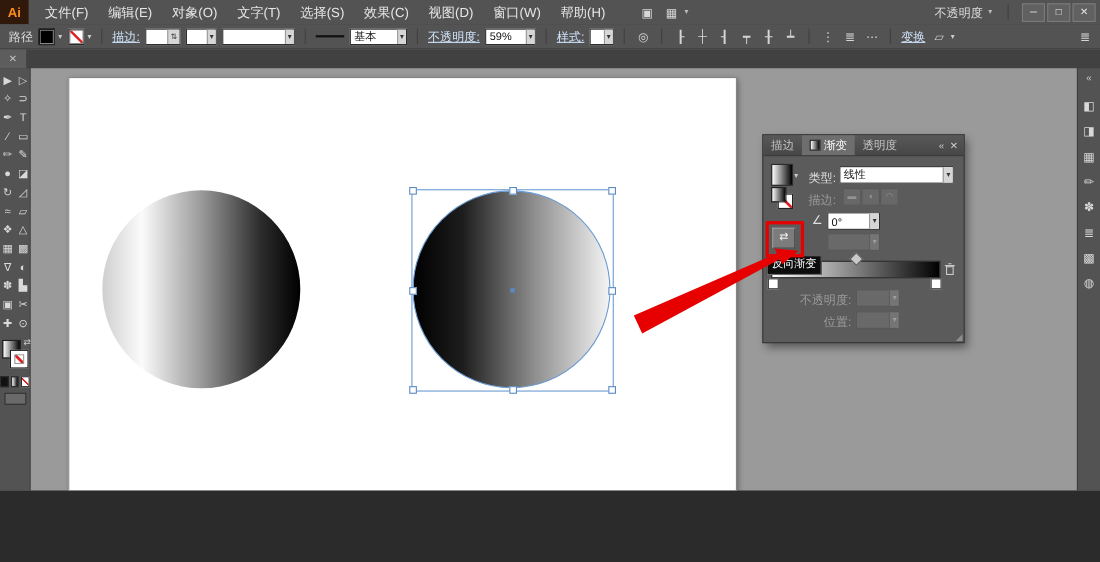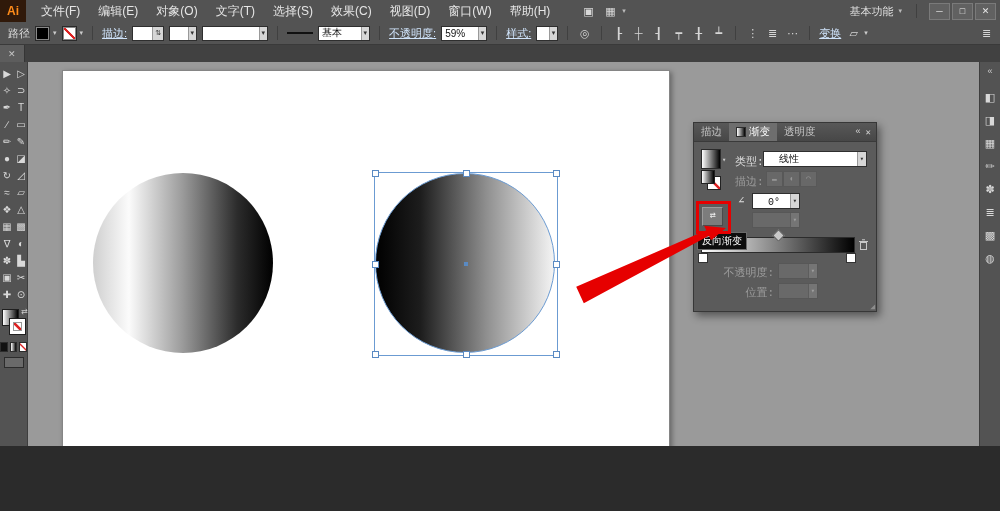--- a/index.html
+++ b/index.html
@@ -70,34 +70,34 @@
   .circle{position:absolute;width:180px;height:180px;border-radius:50%;}
   .circle-left{left:65px;top:111px;background:linear-gradient(90deg,#cfcfcf 0%,#fbfbfb 20%,#9a9a9a 50%,#2c2c2c 80%,#000 100%);}
   .circle-right{left:347px;top:111px;border:1px solid #6b9bd2;box-sizing:border-box;
                 background:linear-gradient(90deg,#000 0%,#1d1d1d 25%,#8f8f8f 62%,#f4f4f4 100%);}
   .selbox{position:absolute;left:346px;top:110px;width:182px;height:182px;border:1px solid #6b9bd2;}
   .handle{position:absolute;width:5px;height:5px;background:#fff;border:1px solid #5a8ac2;}
   .centerpt{position:absolute;left:calc(50% - 2px);top:calc(50% - 2px);width:4px;height:4px;background:#5a8ac2;}
 
   
   .panel{position:absolute;left:693px;top:122px;width:182px;height:188px;background:#5b5b5b;
-         border:1px solid #373737;box-shadow:3px 4px 8px rgba(0,0,0,.45);z-index:10;font-size:11px;font-family:Liberation Mono, monospace;}
+         border:1px solid #373737;box-shadow:3px 4px 8px rgba(0,0,0,.45);z-index:10;font-size:11px;}
   .phead{position:absolute;left:0;top:0;right:0;height:18px;background:linear-gradient(#585858,#474747);
          border-bottom:1px solid #3a3a3a;display:flex;align-items:stretch;}
   .ptab{padding:0 7px;line-height:18px;font-size:10.5px;color:#c4c4c4;}
   .ptab.active{background:#6e6e6e;color:#fff;display:flex;align-items:center;gap:3px;}
   .ptab-grad-ico{width:8px;height:8px;border:1px solid #2d2d2d;background:linear-gradient(90deg,#fff,#000);}
   .phead-icons{margin-left:auto;display:flex;align-items:center;gap:5px;padding-right:5px;color:#cfcfcf;font-size:9px;}
   .gthumb{position:absolute;left:7px;top:26px;width:18px;height:18px;border:1px solid #2b2b2b;
           background:linear-gradient(90deg,#fff,#000);}
   .gthumb-caret{position:absolute;left:28px;top:33px;font-size:7px;color:#ccc;}
   .plabel{position:absolute;color:#dedede;}
   .plabel.dim{color:#9b9b9b;}
   .pdd{position:absolute;display:flex;align-items:flex-end;background:#fff;border:1px solid #2e2e2e;
-       height:16px;font-size:10px;color:#111;padding-left:15px;box-sizing:border-box;}
+       height:16px;font-size:10px;color:#111;padding-left:3px;box-sizing:border-box;}
   .pdd .caret{margin-left:auto;font-size:7px;color:#333;background:#d6d6d6;border-left:1px solid #999;
               height:100%;display:flex;align-items:center;padding:0 2px;}
   .pdd.disabled{background:#696969;border-color:#575757;color:#9e9e9e;}
   .pdd.disabled .caret{background:#757575;border-left-color:#5d5d5d;color:#9e9e9e;}
   .proxy-f{position:absolute;left:7px;top:47px;width:12px;height:12px;border:1px solid #222;
            background:linear-gradient(90deg,#fff,#000);z-index:2;}
   .proxy-s{position:absolute;left:13px;top:53px;width:12px;height:12px;border:1px solid #222;
            background:#fff linear-gradient(45deg,transparent 40%,#d22 46%,#d22 54%,transparent 60%);}
   .strokebtn{position:absolute;top:48px;width:15px;height:14px;background:#686868;border:1px solid #585858;
              color:#949494;font-size:8px;line-height:14px;text-align:center;}
@@ -142,21 +142,21 @@
     <span class="menu-item">效果(C)</span>
     <span class="menu-item">视图(D)</span>
     <span class="menu-item">窗口(W)</span>
     <span class="menu-item">帮助(H)</span>
     <span style="width:18px"></span>
     <span class="mb-icon">▣</span>
     <span class="mb-icon">▦</span>
     <span class="mb-caret">▾</span>
     <span style="flex:1"></span>
     <span class="workspace">
-      <span>基本功能</span>
+      <span>不透明度</span>
       <span class="mb-caret">▾</span>
     </span>
     <span class="vsep"></span>
     <span class="winctrls">
       <span class="winbtn">─</span>
       <span class="winbtn">□</span>
       <span class="winbtn">✕</span>
     </span>
   </div>
 

